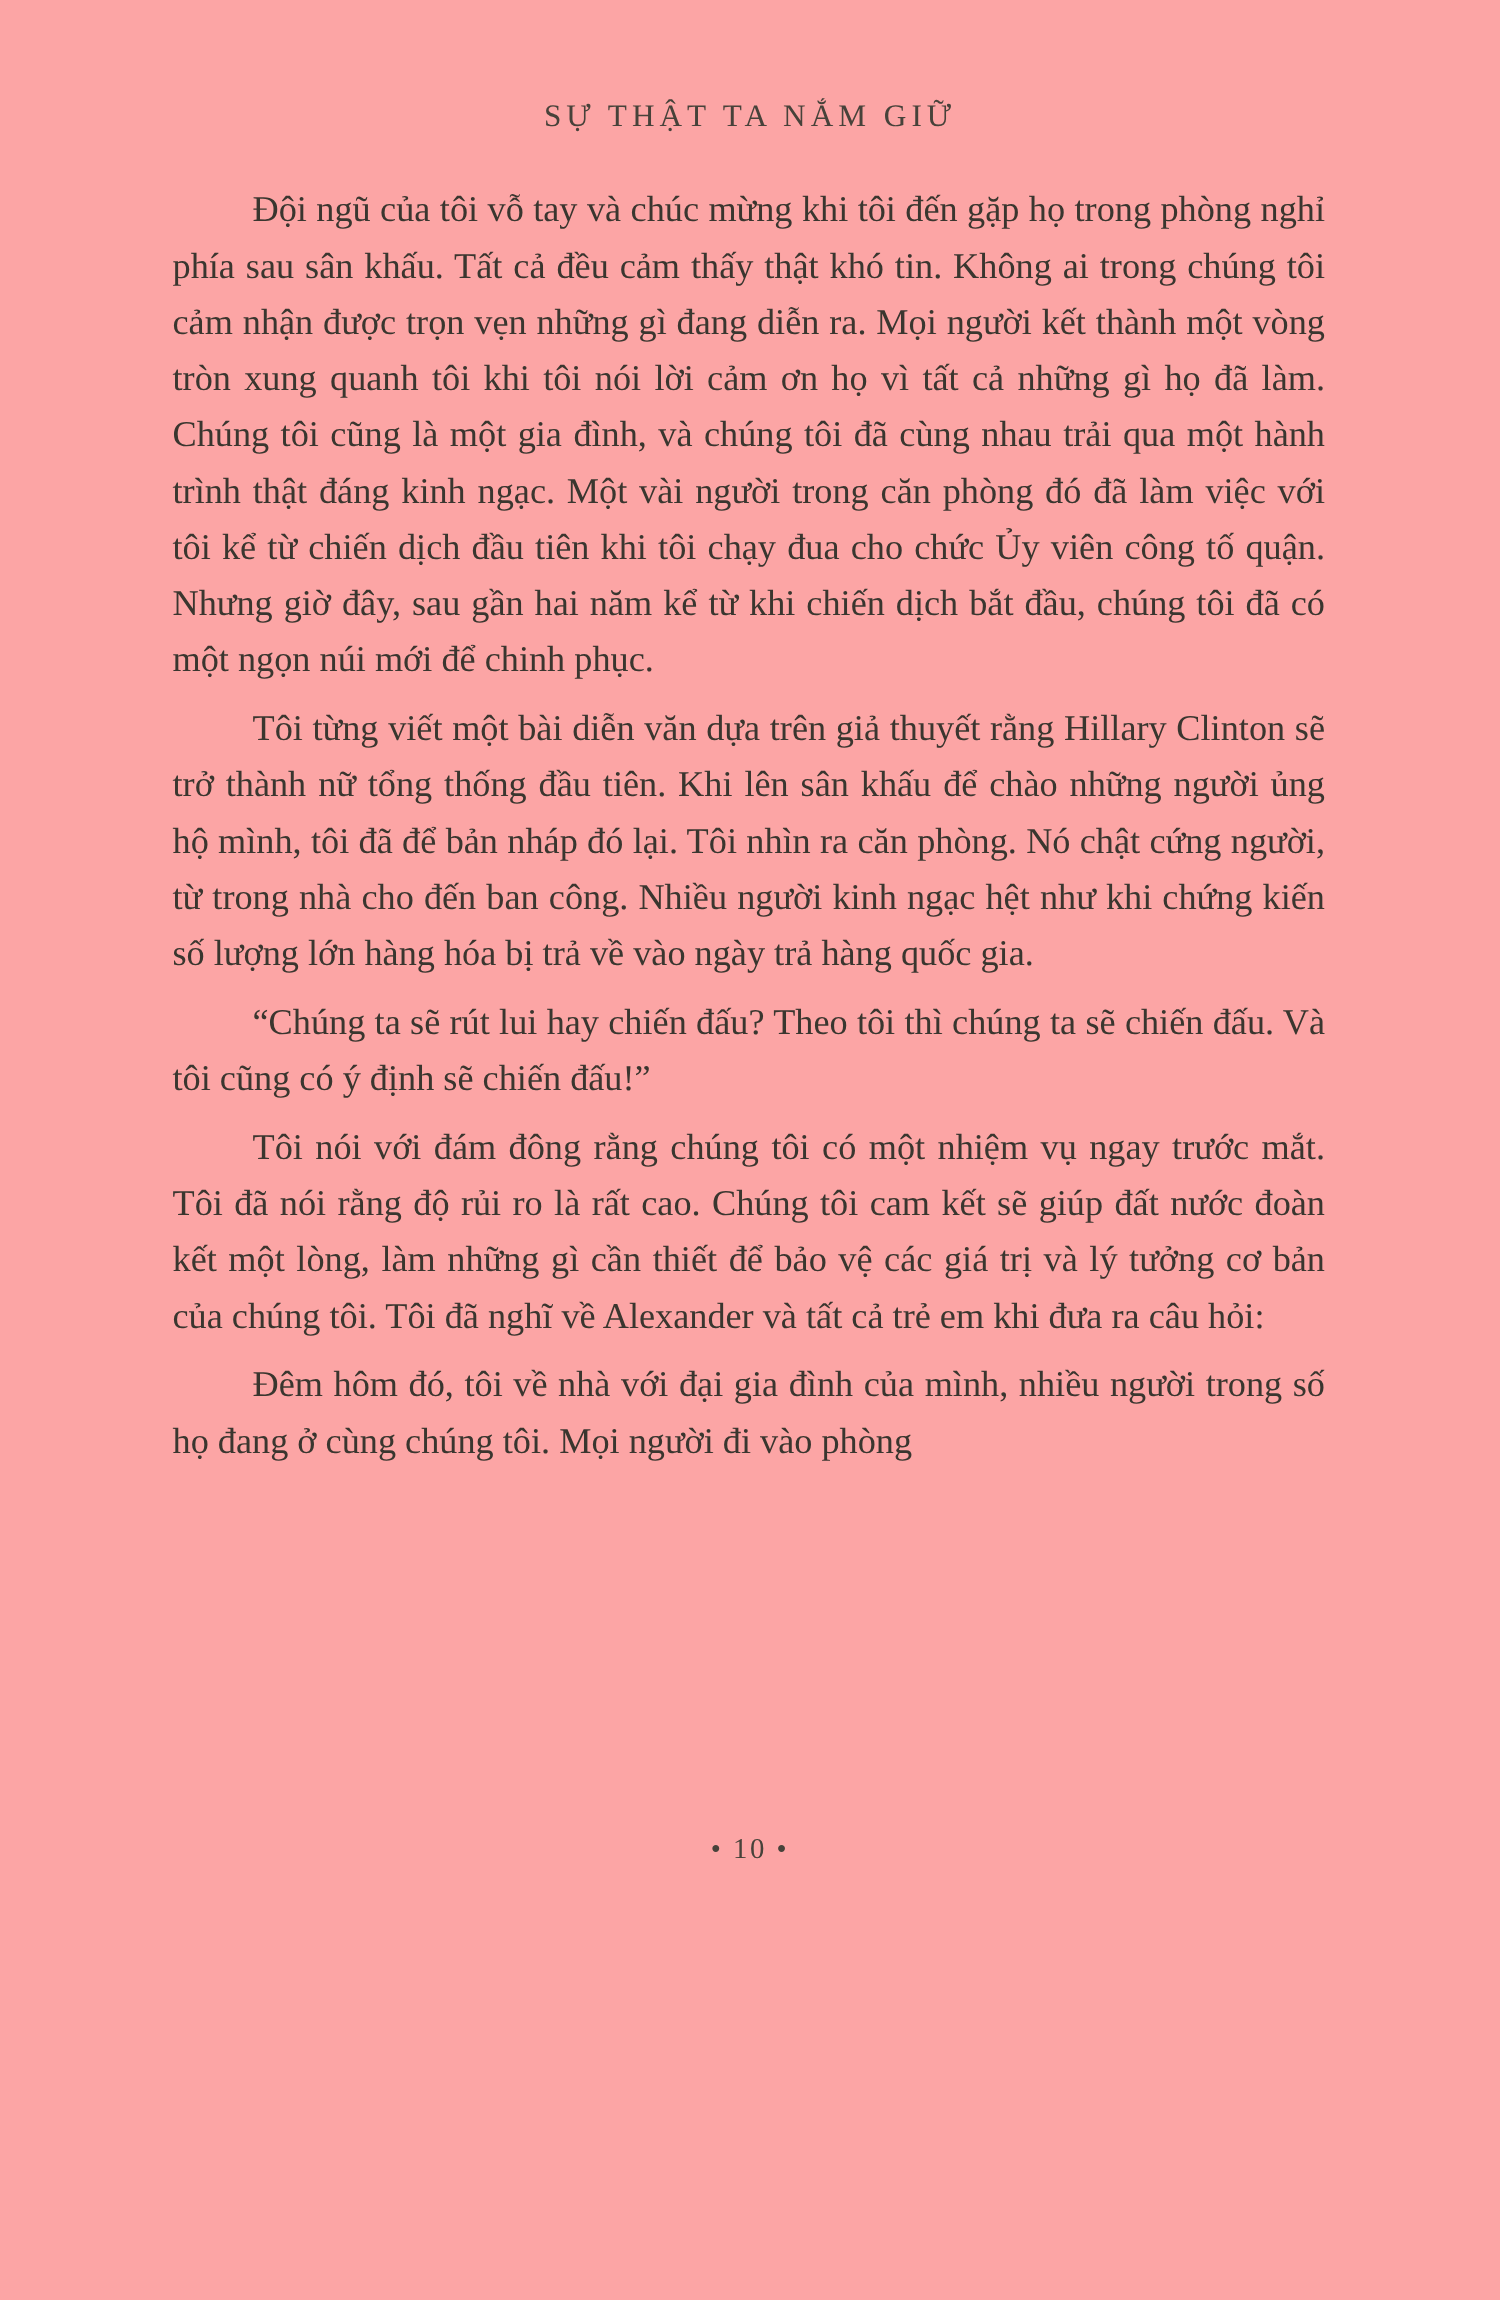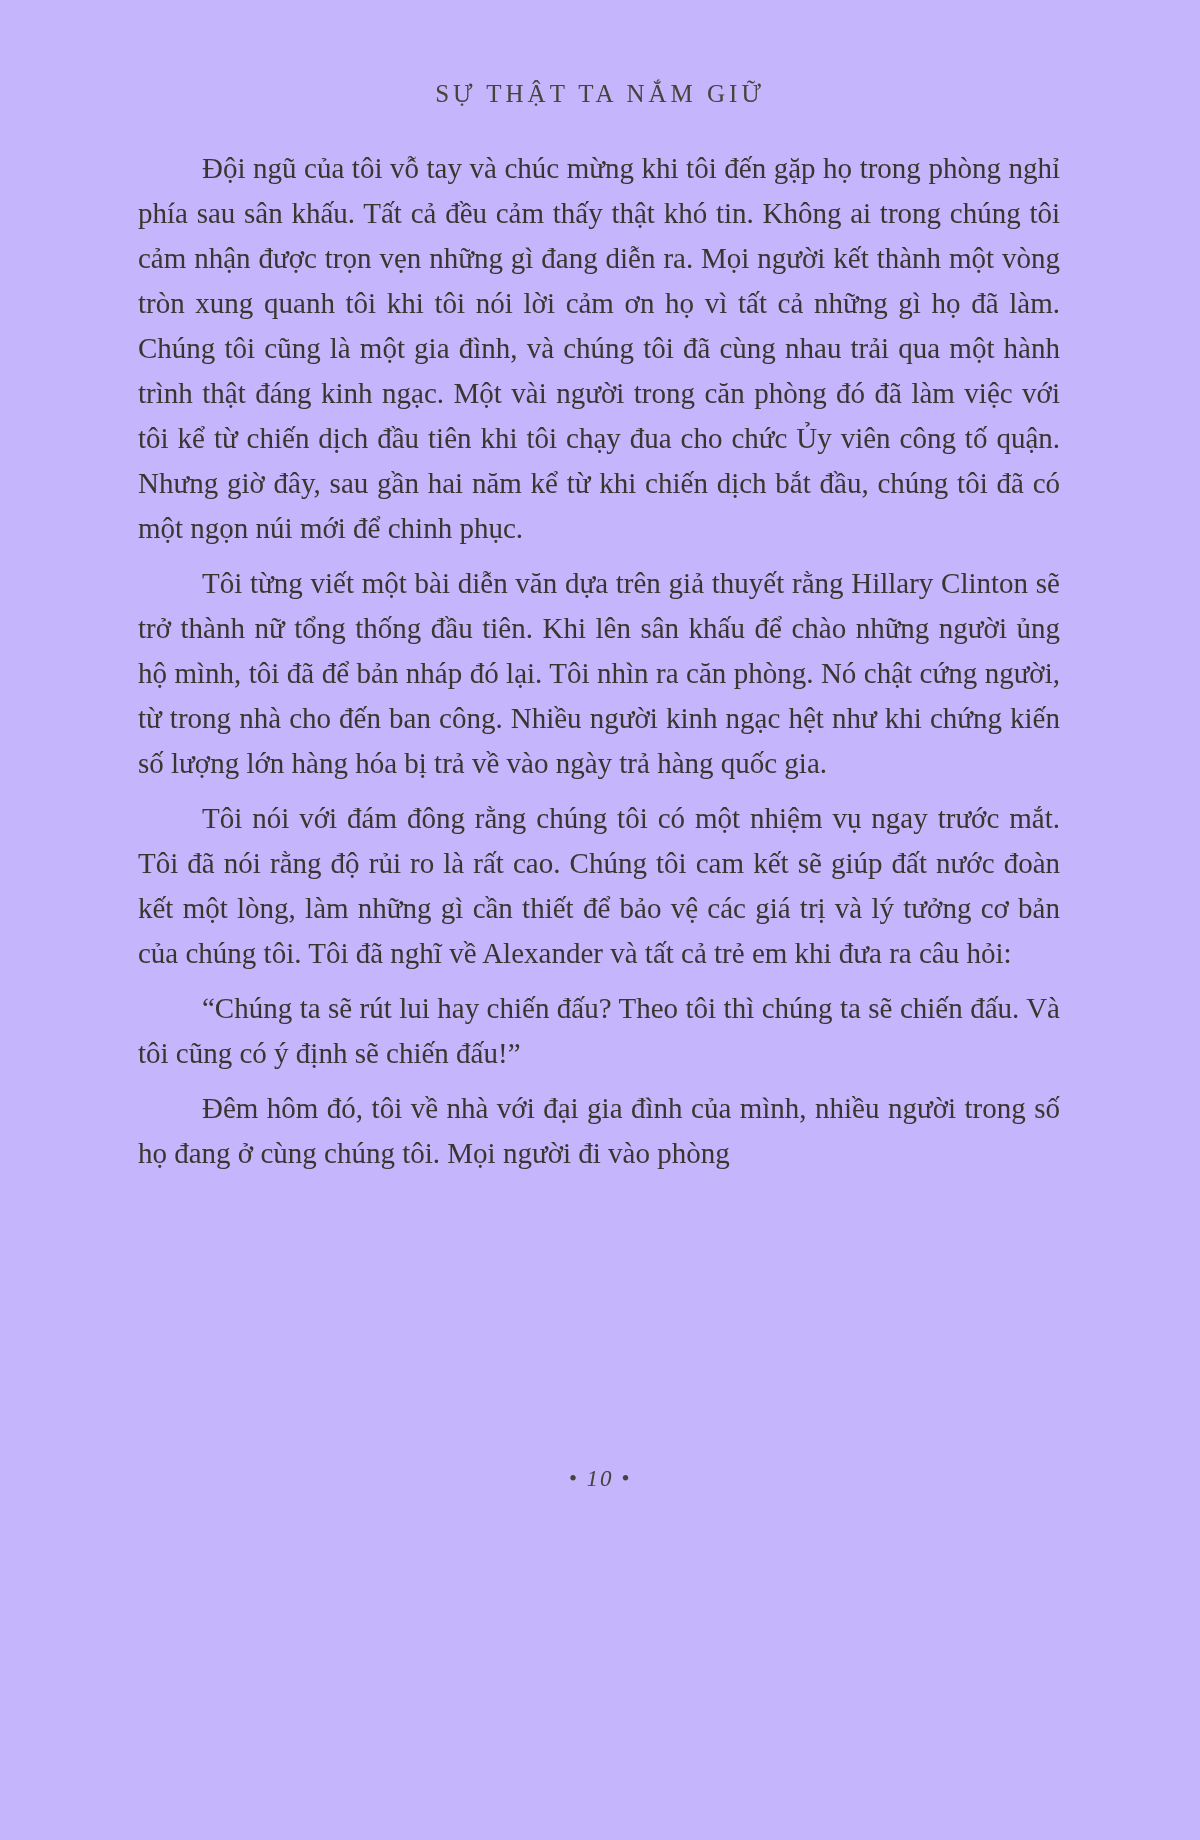--- a/index.html
+++ b/index.html
@@ -5,21 +5,21 @@
   html, body {
     margin: 0;
     padding: 0;
     background: #ffffff;
   }
   .page {
     position: relative;
     width: 1200px;
     height: 1840px;
     margin: 0 auto;
-    background: #c4b5fd;
+    background: #fca5a5;
     font-family: "Liberation Serif", serif;
     color: #3a362f;
     box-sizing: border-box;
     overflow: hidden;
   }
   .running-head {
     position: absolute;
     top: 80px;
     left: 0;
     right: 0;
@@ -44,36 +44,35 @@
   }
   .body-text p.indent {
     text-indent: 64px;
   }
   .folio {
     position: absolute;
     top: 1466px;
     left: 0;
     right: 0;
     text-align: center;
-    font-style: italic;
     font-size: 23px;
     color: #47423a;
     letter-spacing: 2px;
   }
 </style>
 </head>
 <body>
 
 <div class="page">
 
   <div class="running-head">SỰ THẬT TA NẮM GIỮ</div>
 
   <div class="body-text">
     <p class="indent">Đội ngũ của tôi vỗ tay và chúc mừng khi tôi đến gặp họ trong phòng nghỉ phía sau sân khấu. Tất cả đều cảm thấy thật khó tin. Không ai trong chúng tôi cảm nhận được trọn vẹn những gì đang diễn ra. Mọi người kết thành một vòng tròn xung quanh tôi khi tôi nói lời cảm ơn họ vì tất cả những gì họ đã làm. Chúng tôi cũng là một gia đình, và chúng tôi đã cùng nhau trải qua một hành trình thật đáng kinh ngạc. Một vài người trong căn phòng đó đã làm việc với tôi kể từ chiến dịch đầu tiên khi tôi chạy đua cho chức Ủy viên công tố quận. Nhưng giờ đây, sau gần hai năm kể từ khi chiến dịch bắt đầu, chúng tôi đã có một ngọn núi mới để chinh phục.</p>
     <p class="indent">Tôi từng viết một bài diễn văn dựa trên giả thuyết rằng Hillary Clinton sẽ trở thành nữ tổng thống đầu tiên. Khi lên sân khấu để chào những người ủng hộ mình, tôi đã để bản nháp đó lại. Tôi nhìn ra căn phòng. Nó chật cứng người, từ trong nhà cho đến ban công. Nhiều người kinh ngạc hệt như khi chứng kiến số lượng lớn hàng hóa bị trả về vào ngày trả hàng quốc gia.</p>
+    <p class="indent">“Chúng ta sẽ rút lui hay chiến đấu? Theo tôi thì chúng ta sẽ chiến đấu. Và tôi cũng có ý định sẽ chiến đấu!”</p>
     <p class="indent">Tôi nói với đám đông rằng chúng tôi có một nhiệm vụ ngay trước mắt. Tôi đã nói rằng độ rủi ro là rất cao. Chúng tôi cam kết sẽ giúp đất nước đoàn kết một lòng, làm những gì cần thiết để bảo vệ các giá trị và lý tưởng cơ bản của chúng tôi. Tôi đã nghĩ về Alexander và tất cả trẻ em khi đưa ra câu hỏi:</p>
-    <p class="indent">“Chúng ta sẽ rút lui hay chiến đấu? Theo tôi thì chúng ta sẽ chiến đấu. Và tôi cũng có ý định sẽ chiến đấu!”</p>
     <p class="indent">Đêm hôm đó, tôi về nhà với đại gia đình của mình, nhiều người trong số họ đang ở cùng chúng tôi. Mọi người đi vào phòng</p>
   </div>
 
   <div class="folio">• 10 •</div>
 
 </div>
 
 </body></html>

